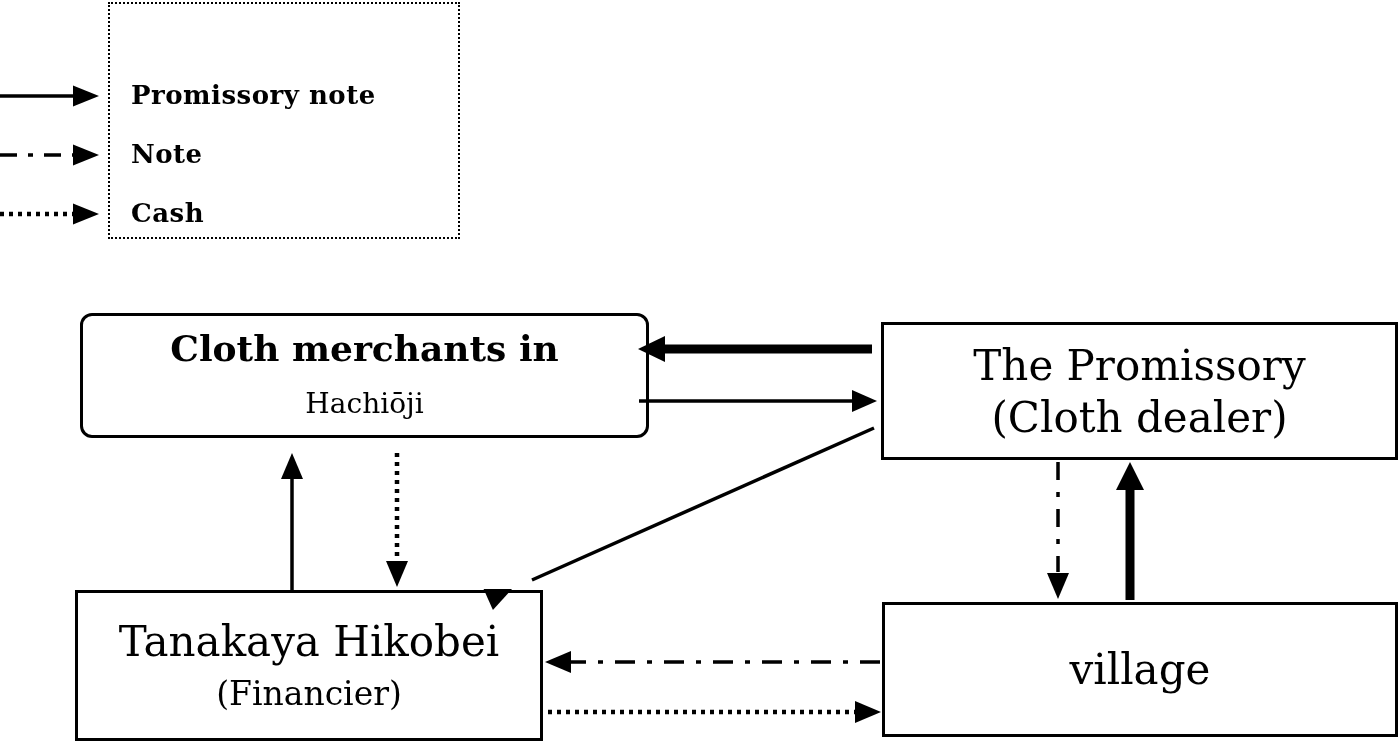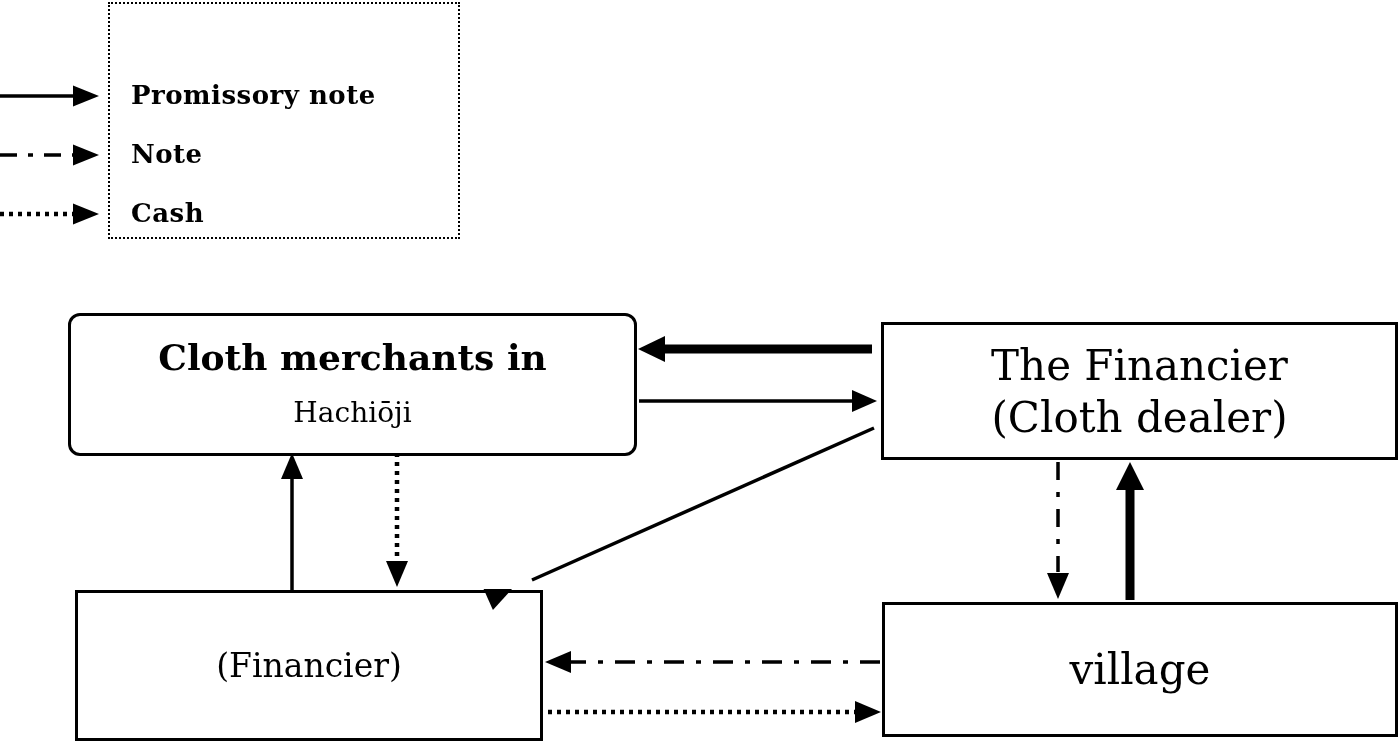--- a/index.html
+++ b/index.html
@@ -45,21 +45,21 @@
     display: flex;
     flex-direction: column;
     align-items: center;
     justify-content: center;
     text-align: center;
     z-index: 1;
   }
   .node .l1 { white-space: nowrap; }
   .node .l2 { white-space: nowrap; }
 
-  #node-cloth-merchants { left: 68px;  top: 313px; width: 569px; height: 143px; border-radius: 12px; }
+  #node-cloth-merchants { left: 80px;  top: 313px; width: 569px; height: 125px; border-radius: 12px; }
   #node-cloth-merchants .l1 { font-size: 36px; font-weight: 700; line-height: 56px; }
   #node-cloth-merchants .l2 { font-size: 28px; font-weight: 400; line-height: 56px; }
 
   #node-hosobuchis { left: 881px; top: 322px; width: 517px; height: 138px; }
   #node-hosobuchis .l1 { font-size: 42px; font-weight: 400; line-height: 54px; }
   #node-hosobuchis .l2 { font-size: 42px; font-weight: 400; line-height: 50px; }
 
   #node-tanakaya { left: 75px; top: 590px; width: 468px; height: 151px; }
   #node-tanakaya .l1 { font-size: 42px; font-weight: 400; line-height: 56px; }
   #node-tanakaya .l2 { font-size: 33px; font-weight: 400; line-height: 48px; }
@@ -109,25 +109,26 @@
     </svg>
     <span class="legend-label">Cash</span>
   </div>
 
   <div class="node" id="node-cloth-merchants">
     <div class="l1">Cloth merchants in</div>
     <div class="l2">Hachiōji</div>
   </div>
 
   <div class="node" id="node-hosobuchis">
-    <div class="l1">The Financier</div>
+    <div class="l1">The Promissory</div>
     <div class="l2">(Cloth dealer)</div>
   </div>
 
   <div class="node" id="node-tanakaya">
+    <div class="l1">Tanakaya Hikobei</div>
     <div class="l2">(Financier)</div>
   </div>
 
   <div class="node" id="node-weavers">
     <div class="l2">village</div>
   </div>
 
   <svg class="arrow-layer" width="1400" height="747" viewBox="0 0 1400 747">
 
     <g>

